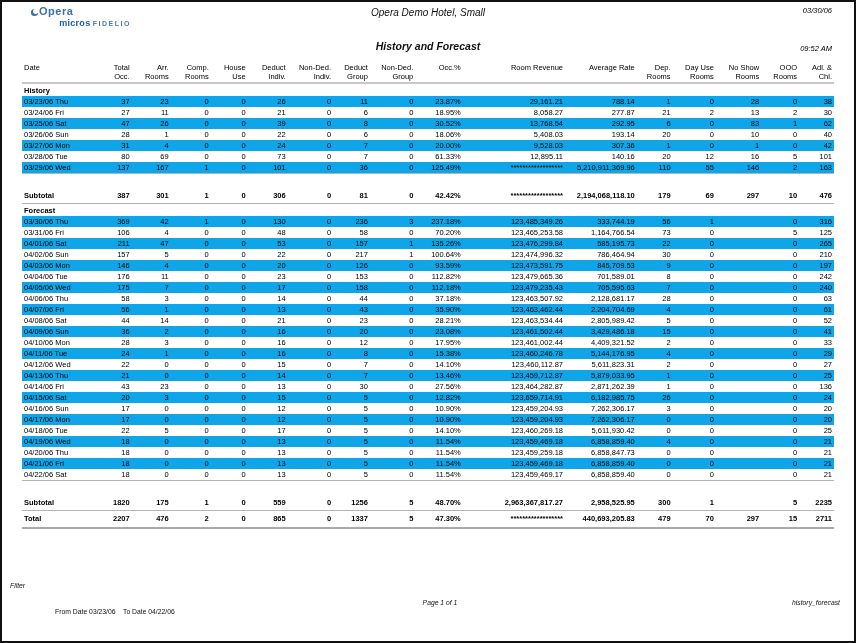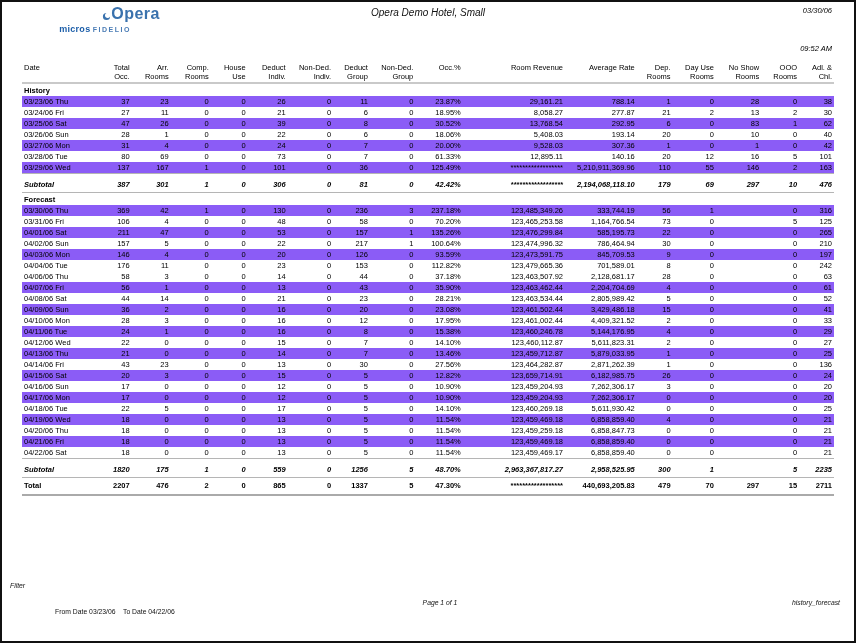--- a/index.html
+++ b/index.html
@@ -5,44 +5,44 @@
   * { margin:0; padding:0; box-sizing:border-box; }
   html,body { background:#888; }
   body { width:856px; height:643px; font-family:"Liberation Sans", sans-serif; }
   .page {
     width:856px; height:643px; background:#fff;
     border:2px solid #111; position:relative; overflow:hidden;
   }
   
   .rpt-header { position:relative; height:56px; }
   .logo { position:absolute; left:28px; top:3px; width:130px; }
-  .logo .opera-line { font-size:16px; color:#3a72ad; font-weight:bold; letter-spacing:0.5px; text-align:right; }
+  .logo .opera-line { font-size:11px; color:#3a72ad; font-weight:bold; letter-spacing:0.5px; text-align:left; }
   .logo .opera-line svg { vertical-align:-2px; }
   .logo .micros-line { font-size:8px; color:#1c5ea9; text-align:center; margin-top:1px; }
   .logo .micros { font-weight:bold; font-size:9px; letter-spacing:0.3px; }
   .logo .fidelio { font-size:7px; letter-spacing:1.5px; font-weight:bold; color:#4a7cb5; }
   .hotel-name { position:absolute; top:5px; left:0; right:0; text-align:center;
     font-size:10px; font-style:italic; color:#111; }
   .report-title { position:absolute; top:38px; left:0; right:0; text-align:center;
     font-size:10.5px; font-style:italic; font-weight:bold; color:#111; }
   .hdr-date { position:absolute; top:4px; right:22px; font-size:7.5px; font-style:italic; }
   .hdr-time { position:absolute; top:30px; right:22px; font-size:7.5px; font-style:italic;margin-top:12px; }
   
   .table-wrap { padding:4px 20px 0 20px; }
   table { border-collapse:collapse; table-layout:fixed; width:100%; }
   th, td { font-size:7.5px; line-height:9px; padding:1px 2px; vertical-align:top;
     overflow:hidden; white-space:nowrap; }
   th { font-weight:normal; text-align:right; }
   th.c-date, td.c-date { text-align:left; }
   td { text-align:right; }
   thead tr { border-bottom:2px solid #c9c9c9; }
-  tr.stripe { background:#8b5cf6; }
+  tr.stripe { background:#0ea5e9; }
   tr.section-label td { font-weight:bold; text-align:left; background:#fff; padding-top:2px; }
   tr.last-data { border-bottom:1px solid #b5b5b5; }
-  tr.subtotal-row td { font-weight:bold; padding-top:6px; padding-bottom:3px;font-style:italic; }
+  tr.subtotal-row td { font-weight:bold; padding-top:17px; padding-bottom:3px; }
   tr.subtotal-row { border-bottom:1px solid #b5b5b5; background:#fff; }
   tr.total-row td { font-weight:bold; padding-top:3px; padding-bottom:4px; }
   tr.total-row { border-bottom:2px solid #aaa; background:#fff; }
   
   .rpt-footer { position:absolute; left:0; right:0; top:578px; font-size:6.8px; line-height:9px; color:#111; }
   .filter-label { position:absolute; left:8px; top:1px; font-style:italic; }
   .footer-body { margin-left:38px; margin-right:14px; position:relative; white-space:pre-wrap; }
   .f-line1 { position:relative; }
   .f-page { position:absolute; left:0; right:0; text-align:center; font-style:italic; top:0; }
   .f-report { position:absolute; right:0; top:0; font-style:italic; }
@@ -55,20 +55,21 @@
   <div class="rpt-header">
     <div class="logo">
       <div class="opera-line"><span><svg width="9" height="9" viewBox="0 0 10 10">
               <path d="M5 1 A4 4 0 1 0 9 5 A3 3 0 1 1 5 1 Z" fill="#3a72ad"></path>
             </svg></span><span>Opera</span></div>
       <div class="micros-line"><span class="micros">micros</span> <span class="fidelio">FIDELIO</span></div>
     </div>
     <div class="hotel-name">Opera Demo Hotel, Small</div>
     <div class="hdr-date">03/30/06</div>
     <div class="hdr-time">09:52 AM</div>
+    <div class="report-title">History and Forecast</div>
   </div>
 
   <div class="table-wrap">
     <table>
       <colgroup>
         <col style="width:68px">
           <col style="width:36px">
           <col style="width:37px">
           <col style="width:38px">
         <col style="width:35px">
@@ -423,20 +424,39 @@
             <td>0</td>
             <td>112.82%</td>
             <td>123,479,665.36</td>
             <td>701,589.01</td>
             <td>8</td>
             <td>0</td>
             <td></td>
             <td>0</td>
             <td>242</td>
           </tr>
+          <tr class="stripe">
+            <td class="c-date">04/05/06 Wed</td>
+            <td>175</td>
+            <td>7</td>
+            <td>0</td>
+            <td>0</td>
+            <td>17</td>
+            <td>0</td>
+            <td>158</td>
+            <td>0</td>
+            <td>112.18%</td>
+            <td>123,479,235.43</td>
+            <td>705,595.63</td>
+            <td>7</td>
+            <td>0</td>
+            <td></td>
+            <td>0</td>
+            <td>240</td>
+          </tr>
           <tr>
             <td class="c-date">04/06/06 Thu</td>
             <td>58</td>
             <td>3</td>
             <td>0</td>
             <td>0</td>
             <td>14</td>
             <td>0</td>
             <td>44</td>
             <td>0</td>

